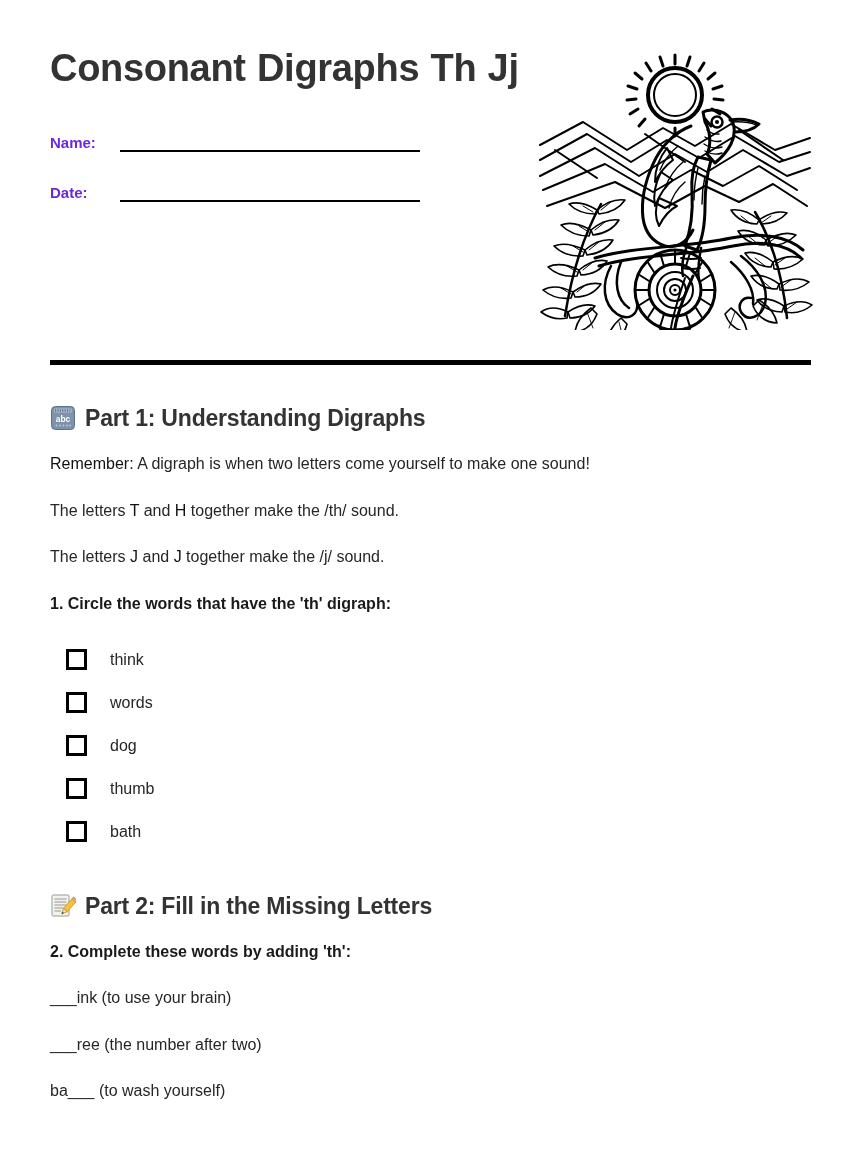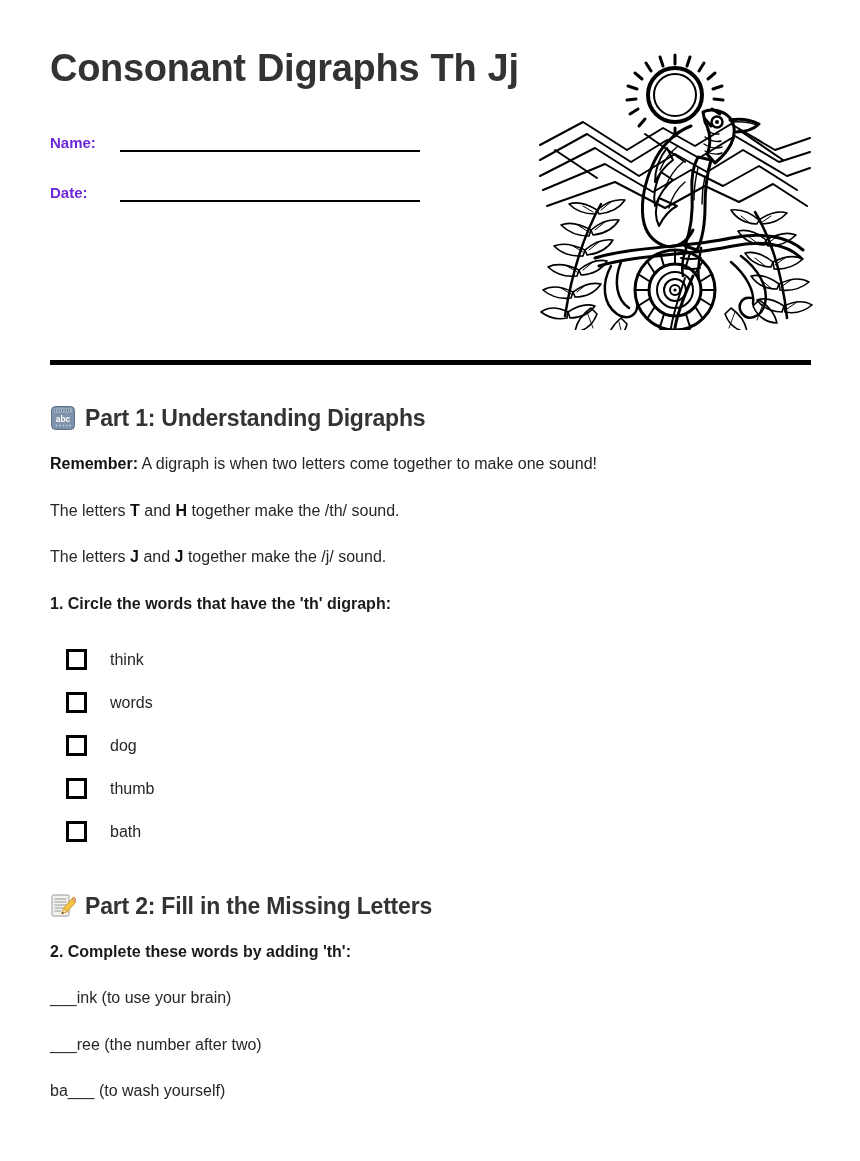--- a/index.html
+++ b/index.html
@@ -110,21 +110,21 @@
     line-height: 1;
     letter-spacing: -0.2px;
   }
 
   .body-line {
     font-size: 16px;
     color: #262626;
     line-height: 1.35;
     margin: 0 0 25px 0;
   }
-  .body-line b { color: #111111; font-weight: bold; }
+  .body-line b { color: #111111; font-weight: normal; }
   .prompt-line {
     font-size: 16px;
     font-weight: bold;
     color: #1a1a1a;
     margin: 0 0 24px 0;
     line-height: 1.35;
   }
 
   
   .check-list {
@@ -366,21 +366,21 @@
             <circle cx="10" cy="20.5" r="0.9"></circle>
             <circle cx="13.5" cy="20.5" r="0.9"></circle>
             <circle cx="17" cy="20.5" r="0.9"></circle>
             <circle cx="20" cy="20.5" r="0.9"></circle>
           </g>
         </svg>
       </span>
       <span class="section-title">Part 1: Understanding Digraphs</span>
     </div>
 
-    <p class="body-line"><b>Remember:</b><span> A digraph is when two letters come together to make one sound!</span></p>
+    <p class="body-line"><b>Remember:</b><span> A digraph is when two letters come yourself to make one sound!</span></p>
 
     <p class="body-line"><span>The letters </span><b>T</b><span> and </span><b>H</b><span> together make the /th/ sound.</span></p>
 
     <p class="body-line"><span>The letters </span><b>J</b><span> and </span><b>J</b><span> together make the /j/ sound.</span></p>
 
     <p class="prompt-line">1. Circle the words that have the 'th' digraph:</p>
 
     <ul class="check-list" id="check-list">
         <li class="check-item">
           <span class="checkbox"></span>

